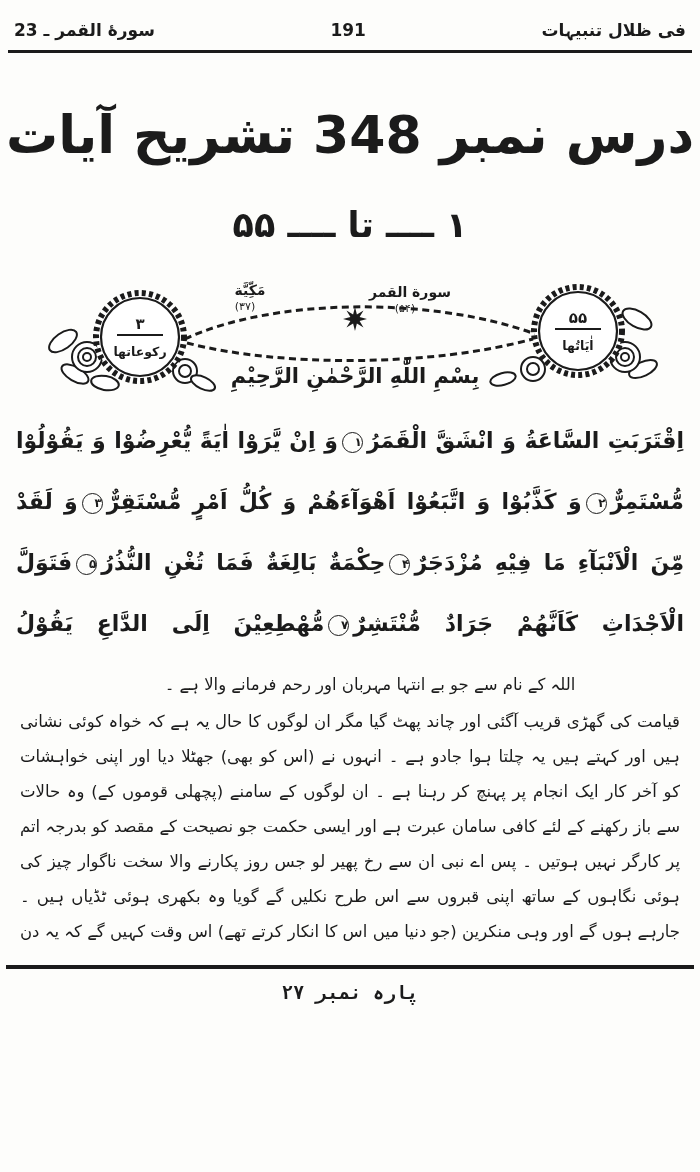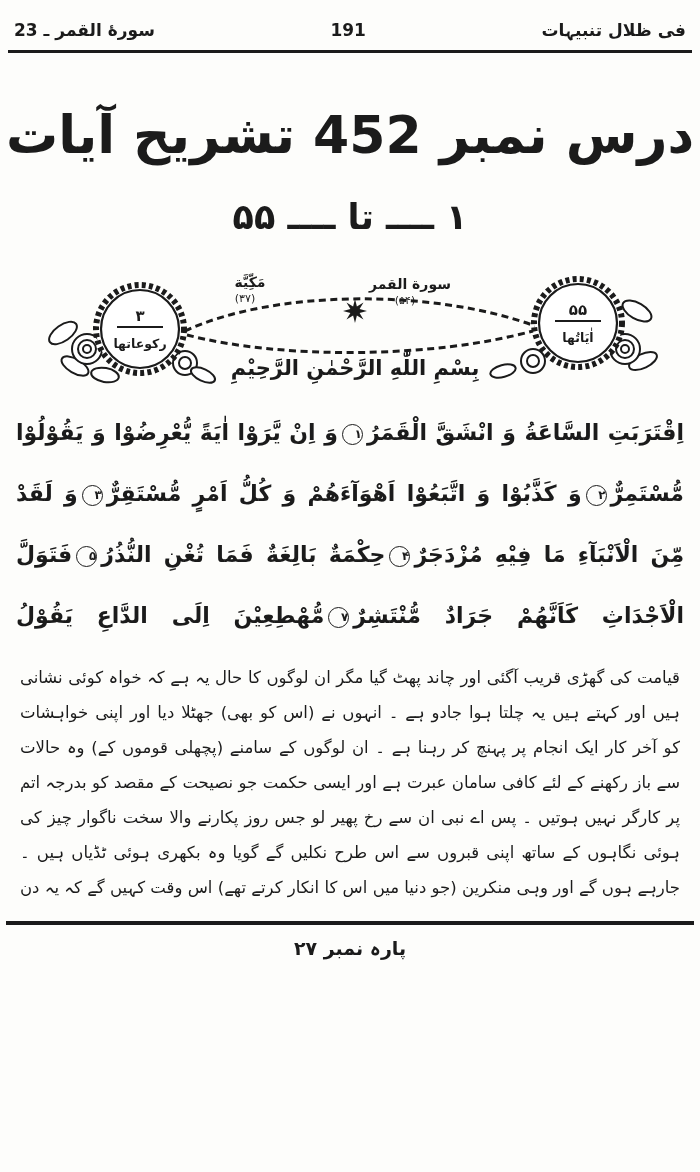--- a/index.html
+++ b/index.html
@@ -8,56 +8,56 @@
         font-family:"DejaVu Sans", sans-serif; overflow:hidden; }
   .page{ width:700px; height:1172px; position:relative; }
 
   header.page-header{ display:flex; justify-content:space-between; align-items:flex-end;
         direction:rtl; padding:20px 14px 4px 14px; font-size:17px; font-weight:bold; }
   .header-rule{ height:3px; background:var(--ink); margin:6px 8px 0 8px; }
 
   .lesson-title{ direction:rtl; text-align:center; font-size:52px; font-weight:bold;
         margin-top:52px; letter-spacing:1px; }
   .verse-range{ direction:rtl; text-align:center; font-size:35px; font-weight:bold;
-        margin-top:32px; }
+        margin-top:40px; }
 
   .ornament-band{ width:650px; margin:34px auto 0 auto; }
   .ornament-band svg{ display:block; }
   .ornament-band text{ font-family:"DejaVu Sans", sans-serif; fill:var(--ink); }
 
   section.quran{ direction:rtl; margin:16px 16px 0 16px; font-size:22px; font-weight:bold;
         line-height:61px; }
   .qline{ text-align:justify; text-align-last:justify; height:61px; overflow:hidden; }
   .qline.qlast{ text-align-last:right; padding-right:112px; }
   .vmark{ display:inline-block; width:21px; height:21px; line-height:19px;
         border:1.6px solid var(--ink); border-radius:50%; font-size:12px; font-weight:bold;
         text-align:center; vertical-align:2px; margin:0 4px; }
 
   section.urdu{ direction:rtl; margin:14px 20px 0 20px; font-size:16.5px; }
   .bismillah-urdu{ text-align:center; padding-left:40px; line-height:34px; }
   .urdu-lines{ margin-top:2px; line-height:35px; }
   .uline{ text-align:justify; text-align-last:justify; height:35px; overflow:hidden; }
 
   .footer-rule{ height:3.5px; background:var(--ink); margin:16px 6px 0 6px; }
   footer.footer-text{ direction:rtl; text-align:center; font-size:19px; font-weight:bold;
-        margin-top:12px; }
+        margin-top:12px;font-family:Liberation Mono, monospace; }
 </style>
 </head>
 <body>
 
 <div class="page">
 
   <header class="page-header">
     <span>فى ظلال تنبیہات</span>
     <span>191</span>
     <span>سورهٔ القمر ـ 23</span>
   </header>
   <div class="header-rule"></div>
 
-  <h1 class="lesson-title">درس نمبر 452 تشریح آیات</h1>
+  <h1 class="lesson-title">درس نمبر 348 تشریح آیات</h1>
   <div class="verse-range">۱ ــــ تا ــــ ۵۵</div>
 
   <div class="ornament-band">
     <svg viewBox="0 0 650 115" width="650" height="115">
       <g fill="#fff" stroke="#1b1b1b" stroke-width="2">
         <ellipse cx="38" cy="62" rx="16" ry="8" transform="rotate(-35 38 62)"></ellipse>
         <ellipse cx="50" cy="95" rx="15" ry="7" transform="rotate(30 50 95)"></ellipse>
         <ellipse cx="80" cy="104" rx="14" ry="7" transform="rotate(10 80 104)"></ellipse>
         <circle cx="62" cy="78" r="15"></circle>
           <circle cx="62" cy="78" r="9"></circle>
@@ -106,20 +106,21 @@
   </div>
 
   <section class="quran" id="quran-lines">
       <div class="qline"><span>اِقْتَرَبَتِ السَّاعَةُ وَ انْشَقَّ الْقَمَرُ</span><span class="vmark">۱</span><span>وَ اِنْ يَّرَوْا اٰيَةً يُّعْرِضُوْا وَ يَقُوْلُوْا سِحْرٌ</span></div>
       <div class="qline"><span>مُّسْتَمِرٌّ</span><span class="vmark">۲</span><span>وَ كَذَّبُوْا وَ اتَّبَعُوْا اَهْوَآءَهُمْ وَ كُلُّ اَمْرٍ مُّسْتَقِرٌّ</span><span class="vmark">۳</span><span>وَ لَقَدْ جَآءَهُمْ</span></div>
       <div class="qline"><span>مِّنَ الْاَنْبَآءِ مَا فِيْهِ مُزْدَجَرٌ</span><span class="vmark">۴</span><span>حِكْمَةٌ بَالِغَةٌ فَمَا تُغْنِ النُّذُرُ</span><span class="vmark">۵</span><span>فَتَوَلَّ عَنْهُمْ</span></div>
       <div class="qline"><span>الْاَجْدَاثِ كَاَنَّهُمْ جَرَادٌ مُّنْتَشِرٌ</span><span class="vmark">۷</span><span>مُّهْطِعِيْنَ اِلَى الدَّاعِ يَقُوْلُ الْكٰفِرُوْنَ</span></div>
     </section>
 
   <section class="urdu">
+    <div class="bismillah-urdu">اللہ کے نام سے جو بے انتہا مہربان اور رحم فرمانے والا ہے ۔</div>
     <div class="urdu-lines" id="urdu-lines">
         <div class="uline">قیامت کی گھڑی قریب آگئی اور چاند پھٹ گیا مگر ان لوگوں کا حال یہ ہے کہ خواہ کوئی نشانی دیکھ لیں منہ موڑ جاتے</div>
         <div class="uline">ہیں اور کہتے ہیں یہ چلتا ہوا جادو ہے ۔ انہوں نے (اس کو بھی) جھٹلا دیا اور اپنی خواہشات نفس ہی کی پیروی کی ۔ ہر معاملہ</div>
         <div class="uline">کو آخر کار ایک انجام پر پہنچ کر رہنا ہے ۔ ان لوگوں کے سامنے (پچھلی قوموں کے) وہ حالات آچکے ہیں جن میں سرکشی</div>
         <div class="uline">سے باز رکھنے کے لئے کافی سامان عبرت ہے اور ایسی حکمت جو نصیحت کے مقصد کو بدرجہ اتم پورا کرتی ہے مگر تنبیہات ان</div>
         <div class="uline">پر کارگر نہیں ہوتیں ۔ پس اے نبی ان سے رخ پھیر لو جس روز پکارنے والا سخت ناگوار چیز کی طرف پکارے گا لوگ سہمی</div>
         <div class="uline">ہوئی نگاہوں کے ساتھ اپنی قبروں سے اس طرح نکلیں گے گویا وہ بکھری ہوئی ٹڈیاں ہیں ۔ پکارنے والے کی طرف دوڑے</div>
         <div class="uline">جارہے ہوں گے اور وہی منکرین (جو دنیا میں اس کا انکار کرتے تھے) اس وقت کہیں گے کہ یہ دن تو بڑا کٹھن ہے‘‘ ۔</div>
       </div>
   </section>

